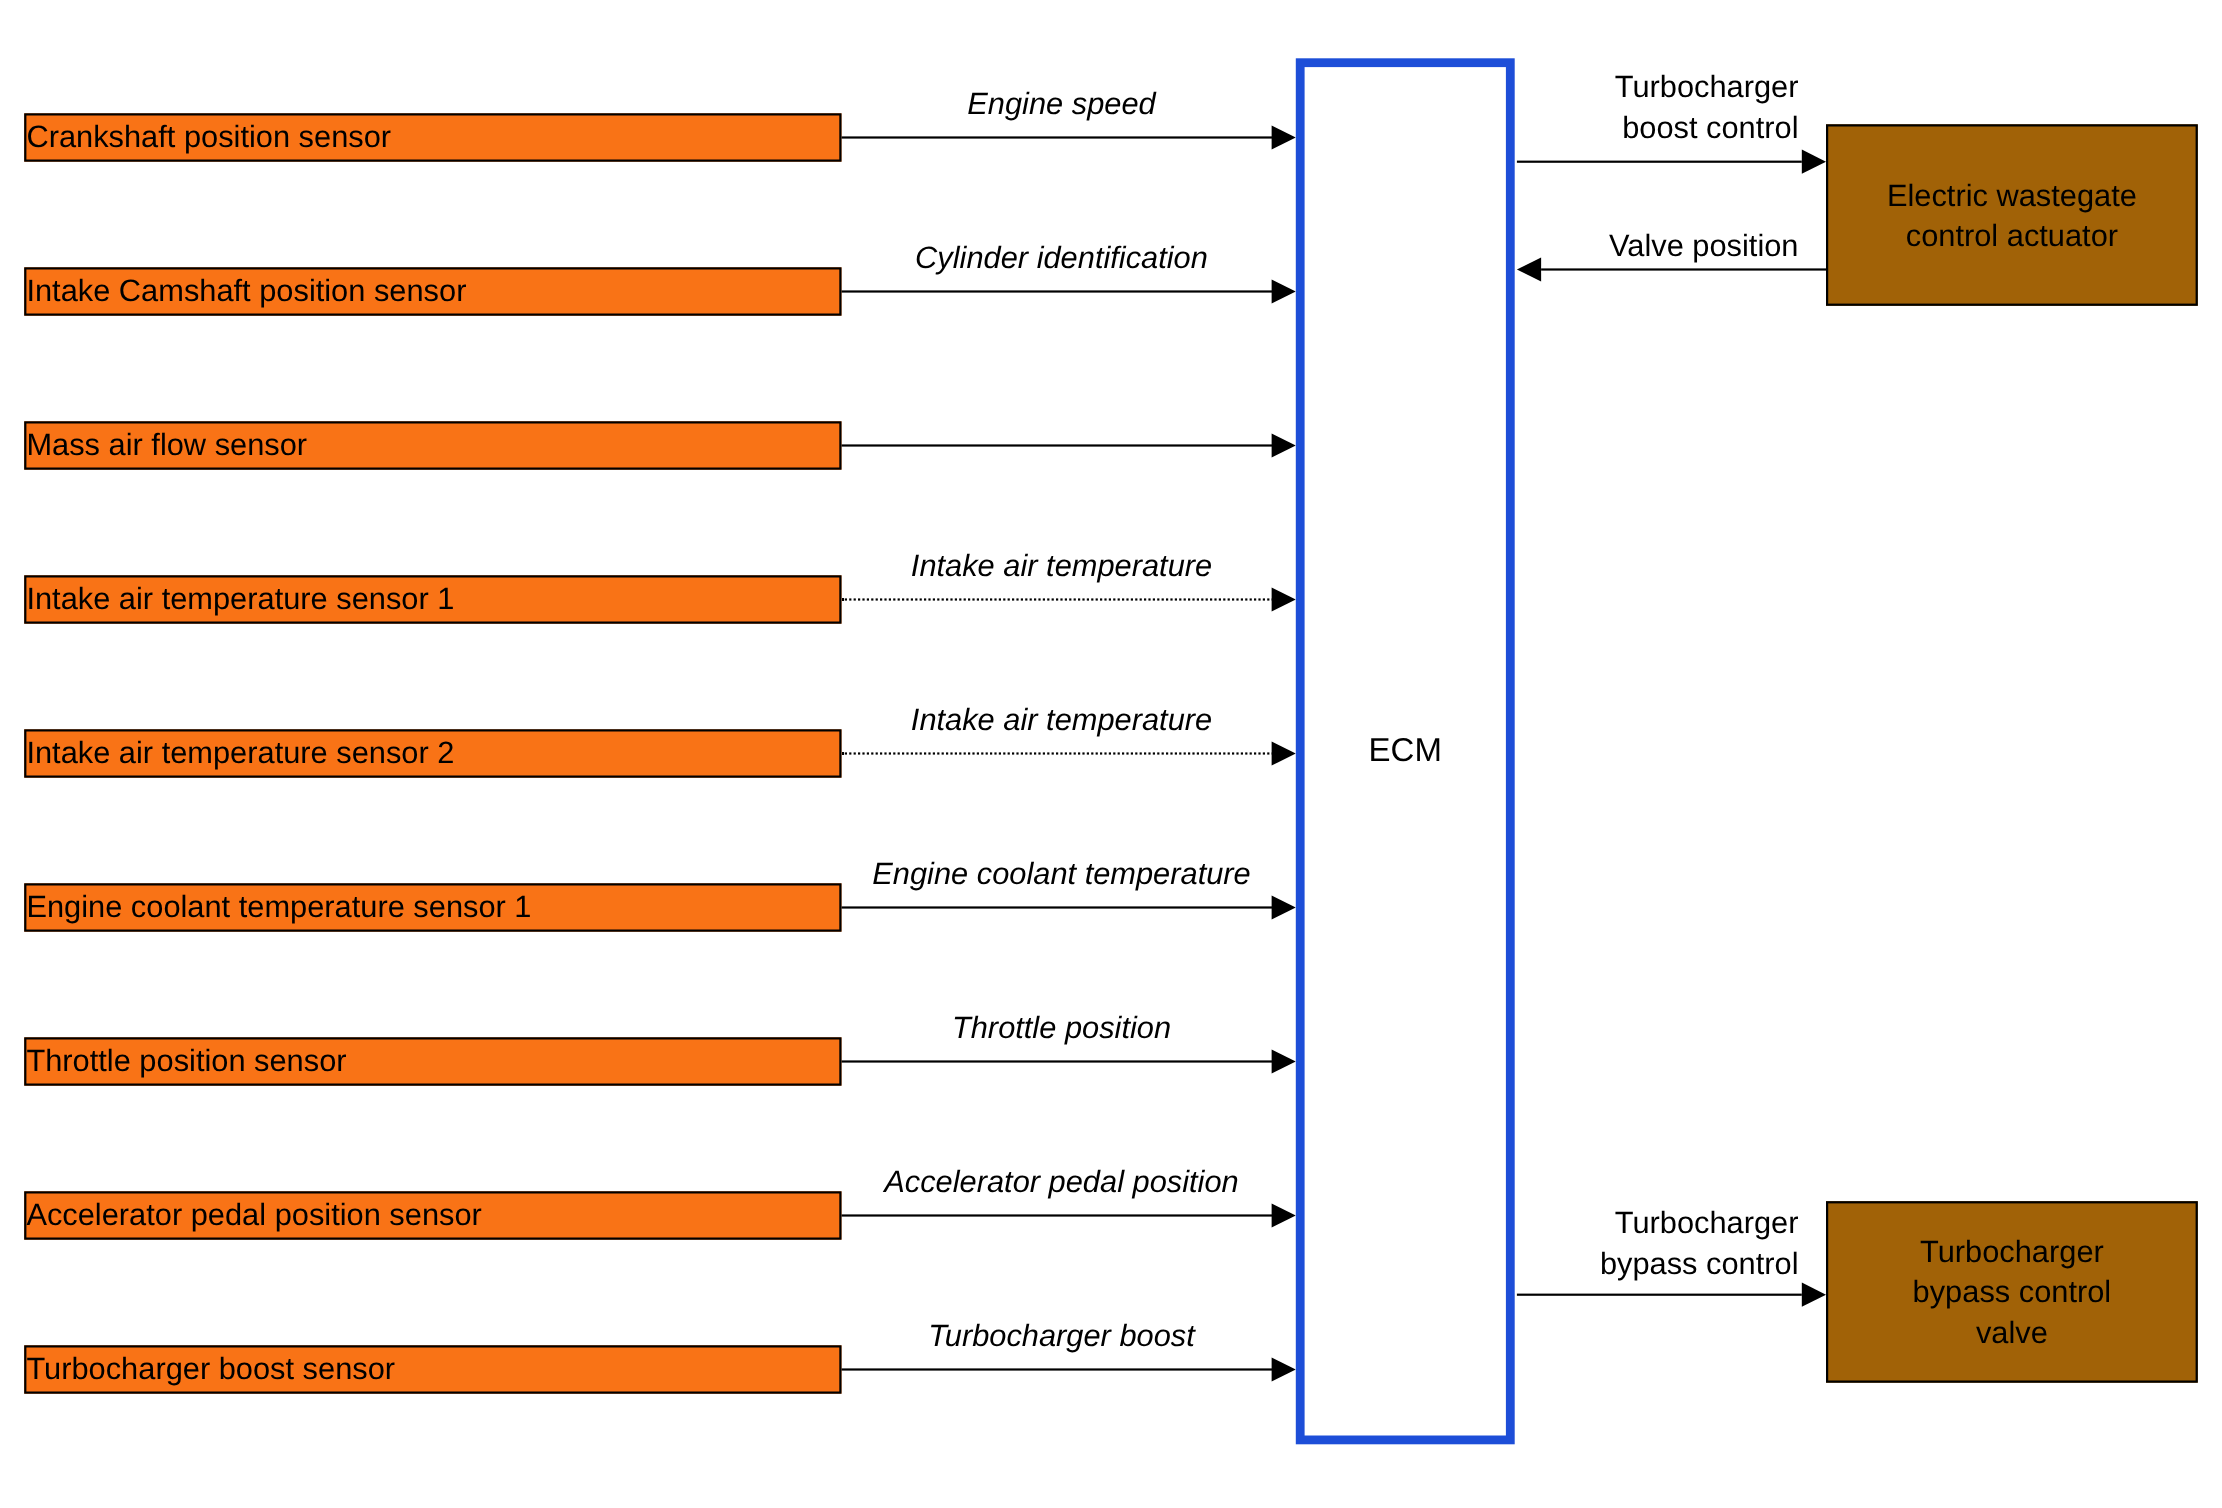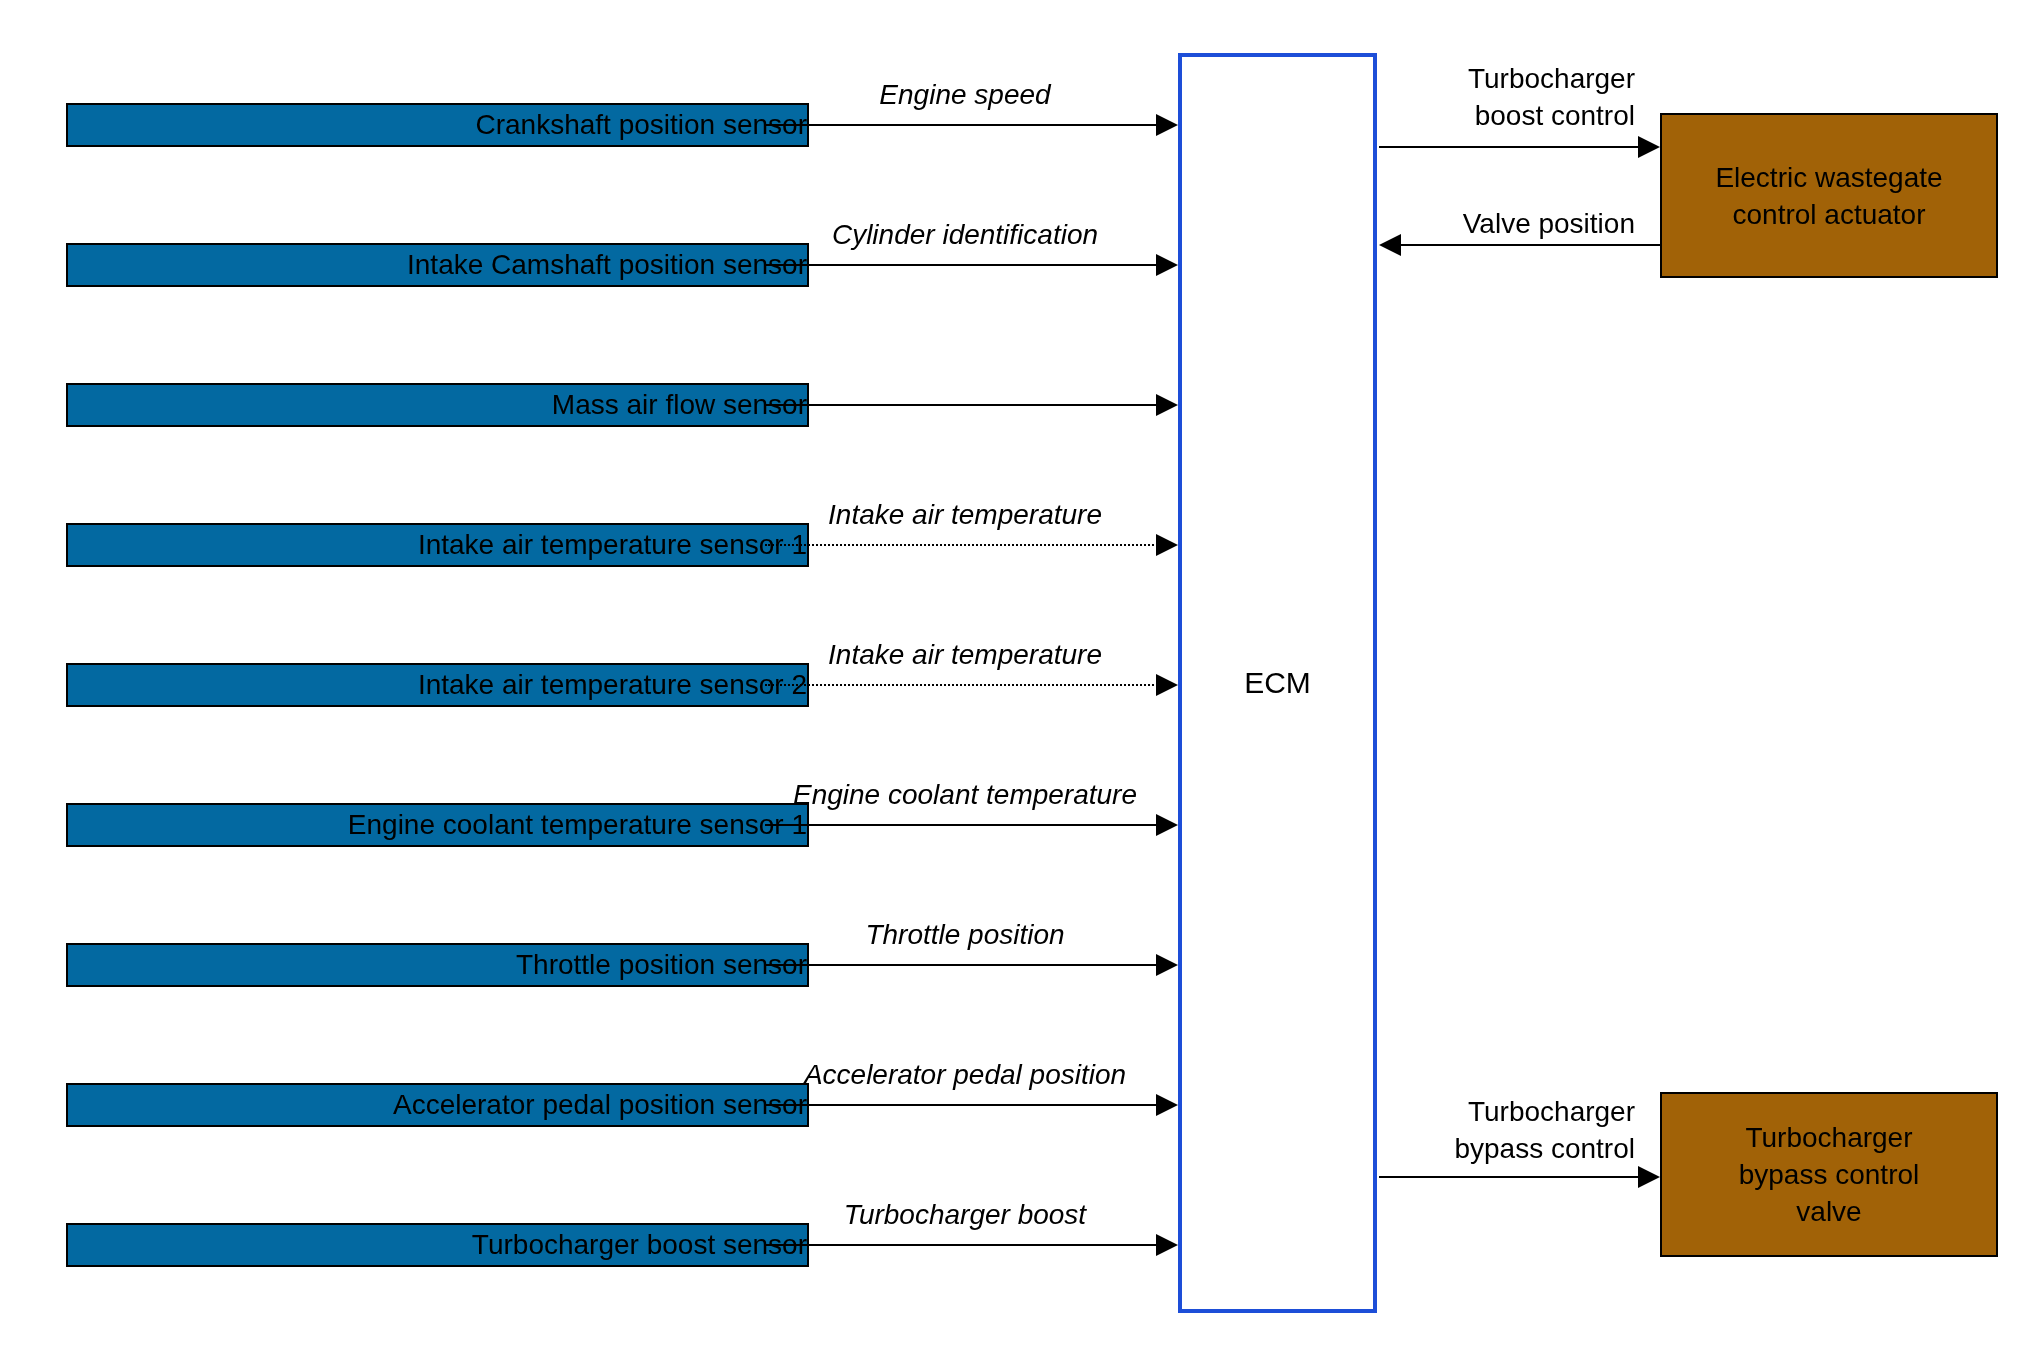--- a/index.html
+++ b/index.html
@@ -9,43 +9,43 @@
     font-family:"Liberation Sans", sans-serif;
     color:#000;
     overflow:hidden;
   }
   .stage{position:relative;width:2020px;height:1371px;background:#fff;}
 
   
   .row{position:absolute;left:0;width:1178px;height:44px;}
   .sensor-box{
     position:absolute;left:22px;top:0;width:743px;height:44px;
-    border:2px solid #000;background:#0369a1;box-sizing:border-box;
-    display:flex;align-items:center;justify-content:flex-end;margin-left:44px;
+    border:2px solid #000;background:#f97316;box-sizing:border-box;
+    display:flex;align-items:center;justify-content:flex-start;
   }
   .box-text{font-size:28px;line-height:1;white-space:nowrap;}
   .signal-label{
     position:absolute;left:765px;width:400px;bottom:36px;
     text-align:center;font-size:28px;line-height:1.1;white-space:nowrap;font-style:italic;
   }
   .connector{position:absolute;left:765px;width:393px;top:21px;height:0;}
   .connector.solid{border-top:2px solid #000;}
   .connector.dotted{border-top:2px dotted #000;}
 
   .arrow{
     position:absolute;top:11px;width:0;height:0;
     border-top:11px solid transparent;border-bottom:11px solid transparent;
   }
   .arrow-right{border-left:22px solid #000;}
   .arrow-left{border-right:22px solid #000;}
 
   
   .ecm-box{
     position:absolute;left:1178px;top:53px;width:199px;height:1260px;
-    border:4px solid #1d4ed8;background:#fff;box-sizing:border-box;
+    border:8px solid #1d4ed8;background:#fff;box-sizing:border-box;
     display:flex;align-items:center;justify-content:center;
   }
   .ecm-text{font-size:30px;}
 
   
   .hline{position:absolute;height:0;border-top:2px solid #000;}
   .page-arrow{
     position:absolute;width:0;height:0;
     border-top:11px solid transparent;border-bottom:11px solid transparent;
   }

